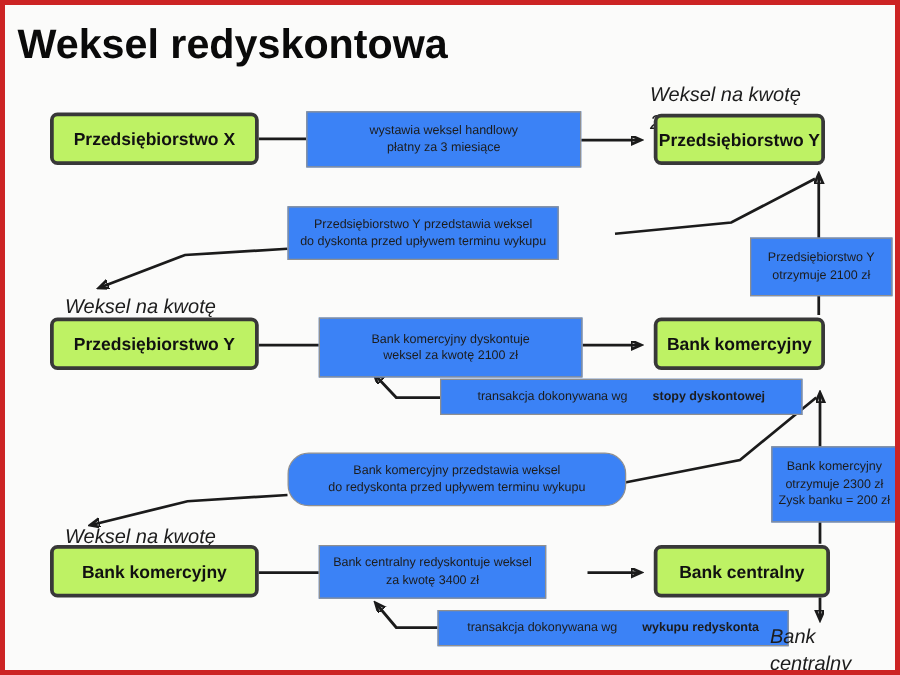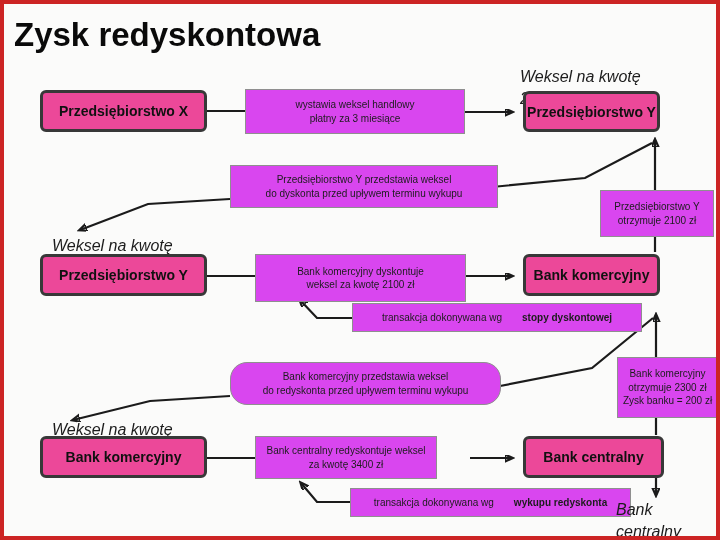--- a/index.html
+++ b/index.html
@@ -14,30 +14,30 @@
     color:#111;
   }
   #connectors{position:absolute;left:0;top:0;width:712px;height:532px;z-index:1;}
   #connectors path{stroke:#1b1b1b;stroke-width:2.2;fill:none;}
   .title{
     position:absolute;left:10px;top:12px;z-index:3;
     font-size:33px;font-weight:bold;letter-spacing:0px;color:#0a0a0a;
   }
   .node{
     position:absolute;z-index:2;
-    background:#ec4899;
+    background:#bef264;
     border:3px solid #383838;
     border-radius:6px;
     display:flex;align-items:center;justify-content:center;
     font-weight:bold;font-size:14px;text-align:center;
     box-sizing:border-box;
   }
   .note{
     position:absolute;z-index:2;
-    background:#d946ef;
+    background:#3b82f6;
     border:1px solid #8f8f8f;
     display:flex;flex-direction:column;align-items:center;justify-content:center;
     font-size:10px;line-height:1.35;text-align:center;
     box-sizing:border-box;color:#1c1c1c;
   }
   .floatlabel{
     position:absolute;z-index:2;
     font-size:16px;text-align:left;color:#1c1c1c;line-height:1.35;font-style:italic;
   }
   .note b, .floatlabel b{font-weight:bold;padding-left:20px;}
@@ -63,34 +63,34 @@
     <path d="M348,314 L313,314 L296,296" marker-end="url(#ah)"></path>
     <path d="M226,392 L146,397 L69,416" marker-end="url(#ah)"></path>
     <path d="M496,382 L588,364 L649,314"></path>
     <path d="M652,431 L652,311" marker-end="url(#ah)"></path>
     <path d="M203,454 L251,454"></path>
     <path d="M466,454 L508,454" marker-end="url(#ah)"></path>
     <path d="M346,498 L313,498 L297,479" marker-end="url(#ah)"></path>
     <path d="M652,474 L652,491" marker-end="url(#ah)"></path>
   </svg>
 
-  <div class="title">Zysk redyskontowa</div>
+  <div class="title">Weksel redyskontowa</div>
 
   <div class="node" style="left:36px;top:86px;width:167px;height:42px;">Przedsiębiorstwo X</div>
 
   <div class="note" style="left:241px;top:85px;width:220px;height:45px;">
     <span>wystawia weksel handlowy</span>
     <span>płatny za 3 miesiące</span>
   </div>
 
   <div class="floatlabel" style="left:516px;top:62px;width:150px;">Weksel na kwotę 2400 zł</div>
 
   <div class="node" style="left:519px;top:87px;width:137px;height:41px;">Przedsiębiorstwo Y</div>
 
-  <div class="note" style="left:226px;top:161px;width:268px;height:43px;">
+  <div class="note" style="left:226px;top:161px;width:217px;height:43px;">
     <span>Przedsiębiorstwo Y przedstawia weksel</span>
     <span>do dyskonta przed upływem terminu wykupu</span>
   </div>
 
   <div class="note" style="left:596px;top:186px;width:114px;height:47px;">
     <span>Przedsiębiorstwo Y</span>
     <span>otrzymuje 2100 zł</span>
   </div>
 
   <div class="floatlabel" style="left:48px;top:231px;width:146px;">Weksel na kwotę 2400 zł</div>

